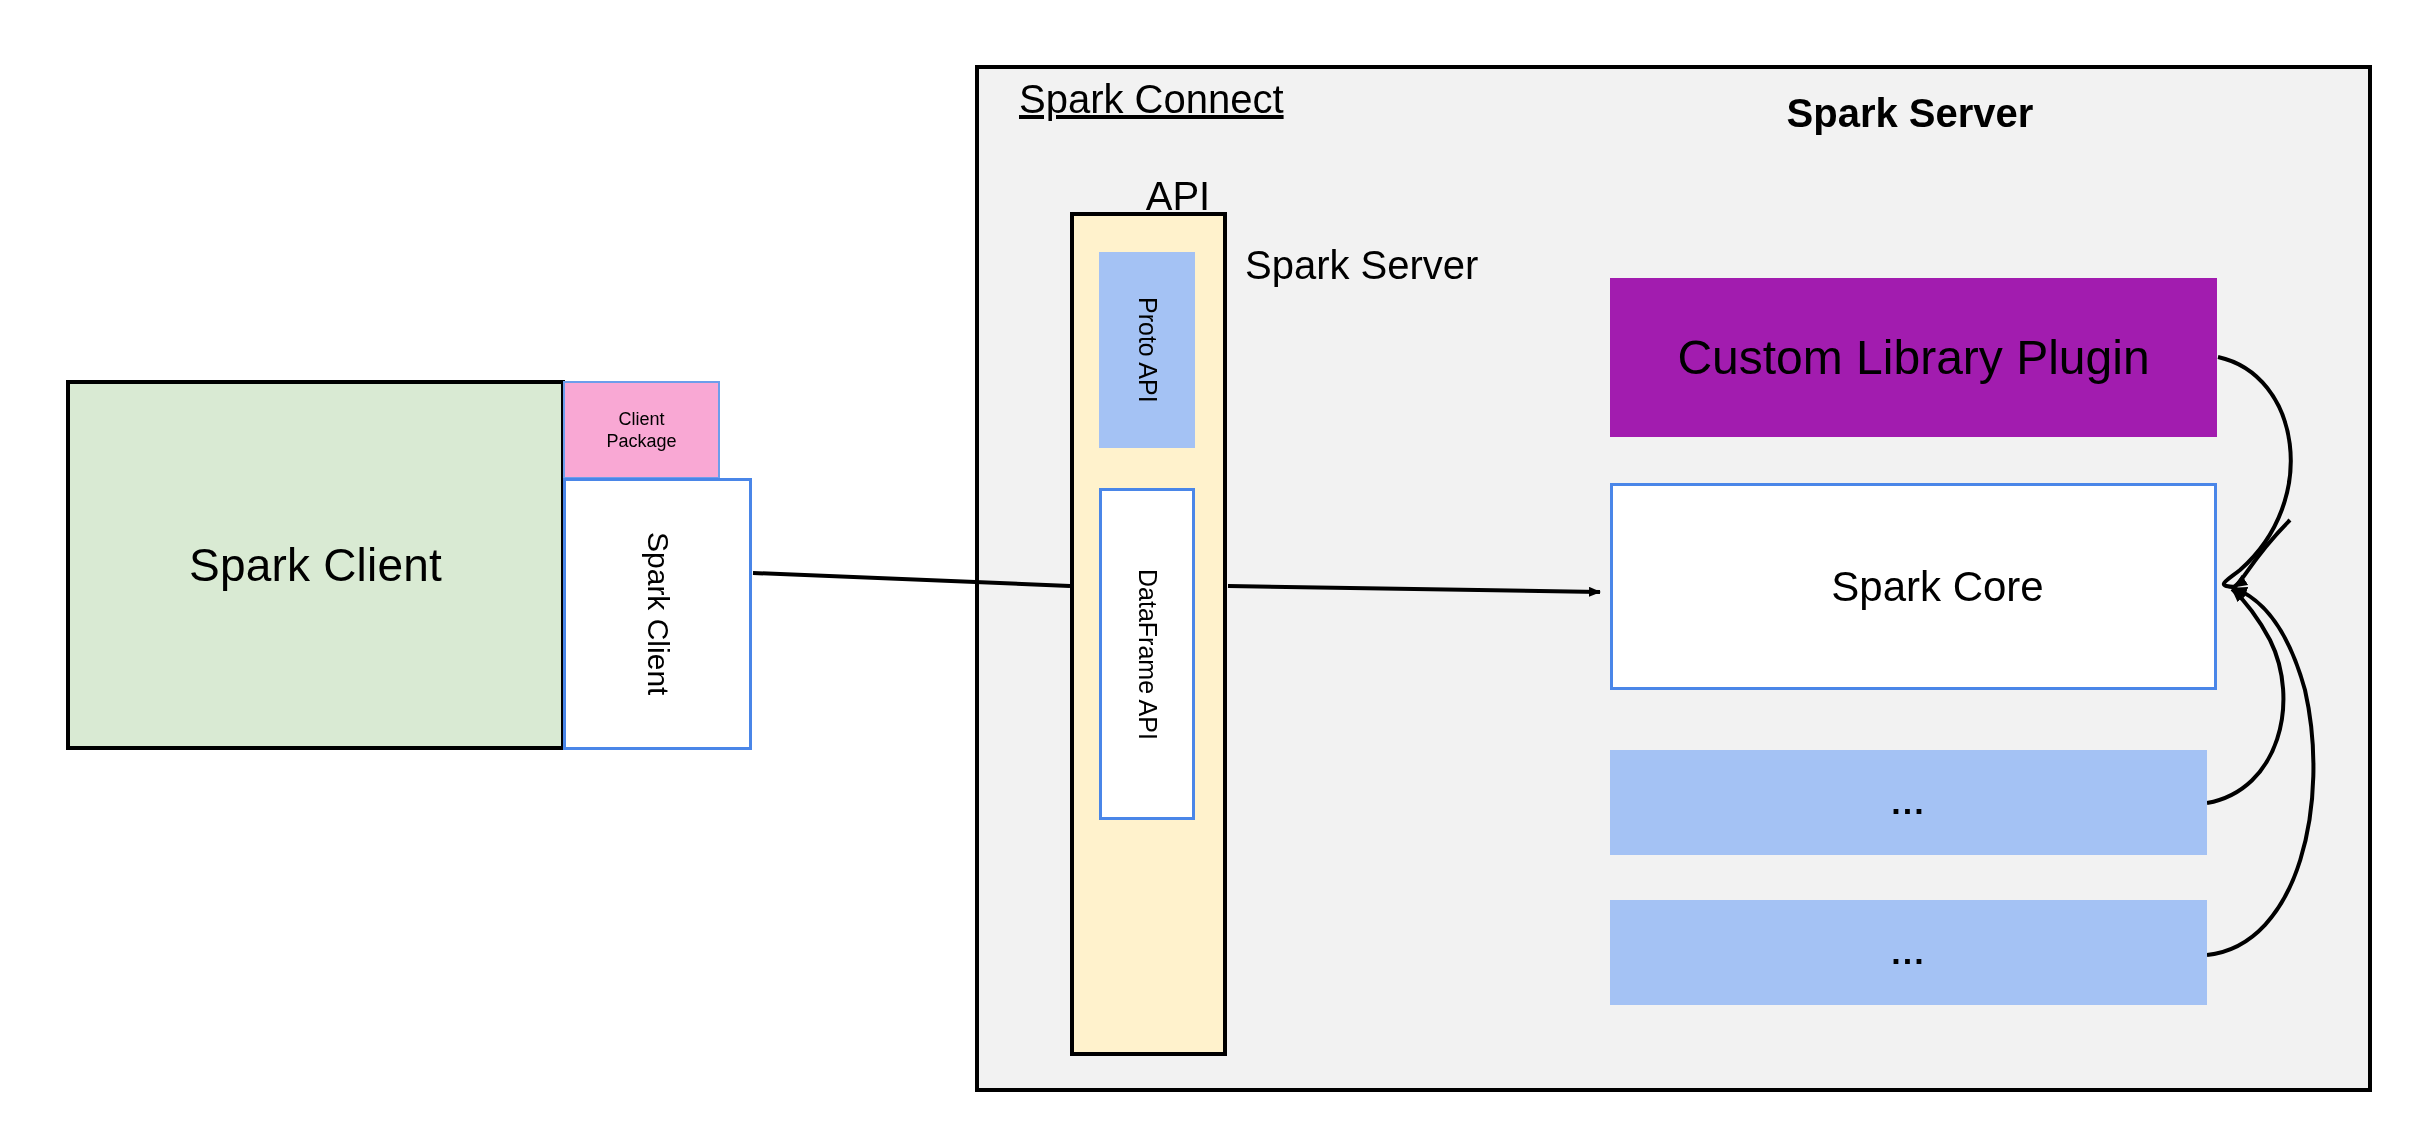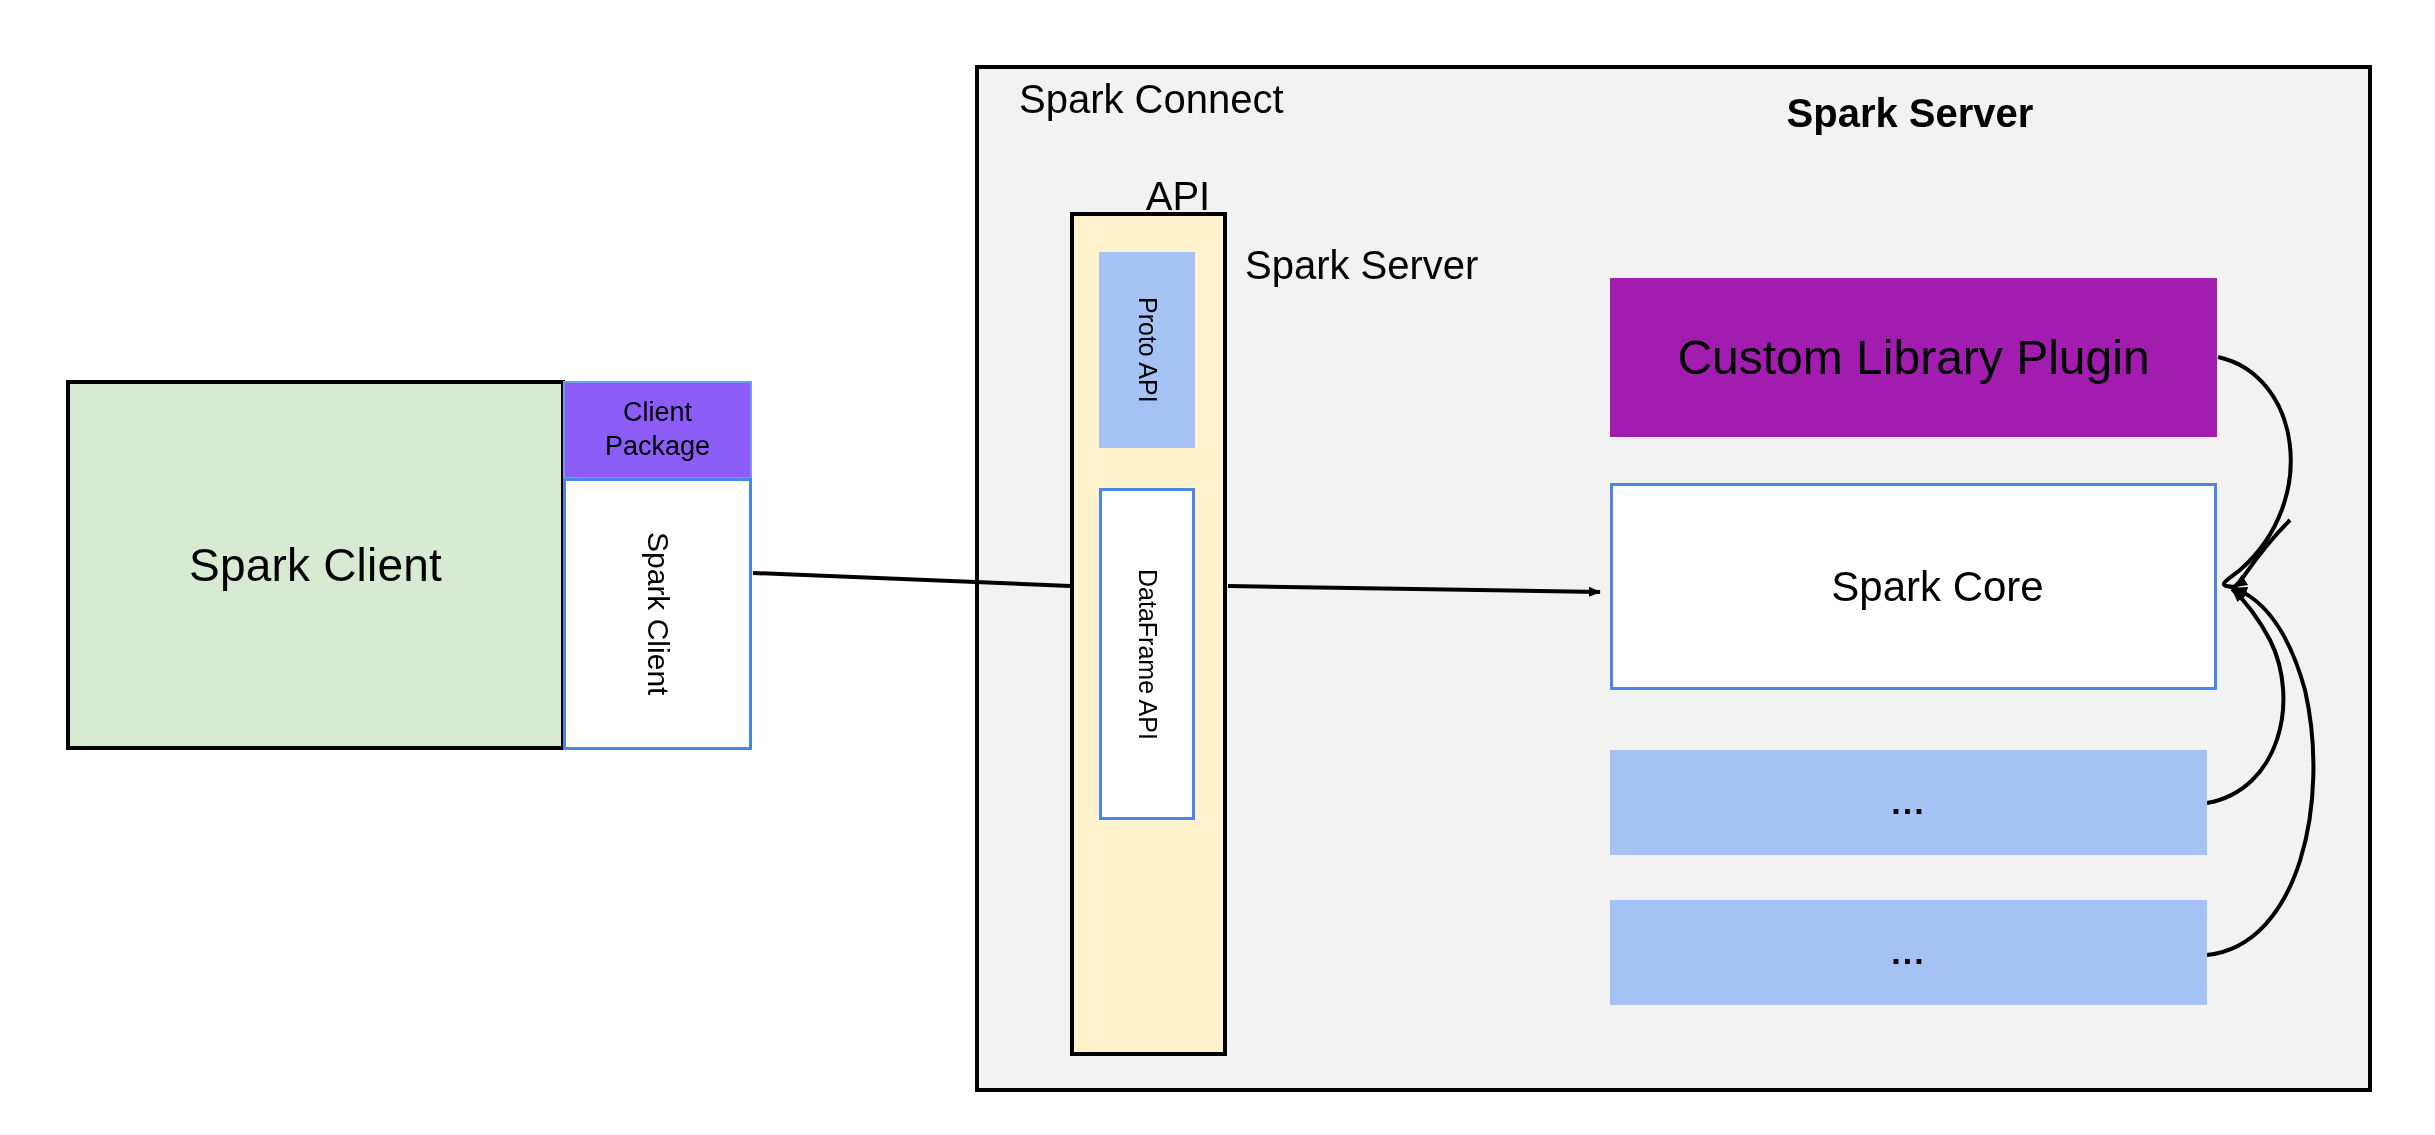--- a/index.html
+++ b/index.html
@@ -8,42 +8,42 @@
 
   .box{position:absolute;box-sizing:border-box;display:flex;align-items:center;justify-content:center;text-align:center;color:#000000;}
 
   
   #client-app{
     left:66px; top:380px; width:499px; height:370px;
     background:#d9ead3; border:4px solid #000000;
     font-size:46px; line-height:1.18; letter-spacing:.2px;
   }
   #client-package{
-    left:563px; top:381px; width:189px; height:98px;
-    background:#8b5cf6; border:2px solid #6d9eeb;
-    font-size:27px; line-height:1.25;
+    left:563px; top:381px; width:157px; height:98px;
+    background:#f9a8d4; border:2px solid #6d9eeb;
+    font-size:18px; line-height:1.25;
   }
   #spark-client{
     left:563px; top:478px; width:189px; height:272px;
     background:#ffffff; border:3px solid #4a86e8;
     font-size:30px;
   }
   .vert{writing-mode:vertical-rl; text-orientation:mixed; white-space:nowrap;}
 
   
   #spark-server-container{
     position:absolute; left:975px; top:65px; width:1397px; height:1027px;
     background:#f2f2f2; border:4px solid #000000; box-sizing:border-box;
   }
   #spark-connect-api-label{
     left:1013px; top:68px; width:330px; height:100px;
     font-size:40px; line-height:1.28; background:transparent;
     display:block; text-align:center; padding-top:6px;
   }
-  #spark-connect-api-label .l1{display:block;text-align:left;padding-left:6px;}
+  #spark-connect-api-label .l1{display:block;text-align:left;padding-left:6px;text-decoration:underline;}
   #spark-connect-api-label .l2{display:block;text-align:center;margin-top:46px;}
   #spark-server-title{
     left:1700px; top:88px; width:420px; height:50px;
     font-size:40px; font-weight:bold; background:transparent;
   }
   #spark-server-library-label{
     left:1245px; top:240px; width:330px; height:110px;
     font-size:40px; line-height:1.28; background:transparent;
     display:block; text-align:left;
   }

